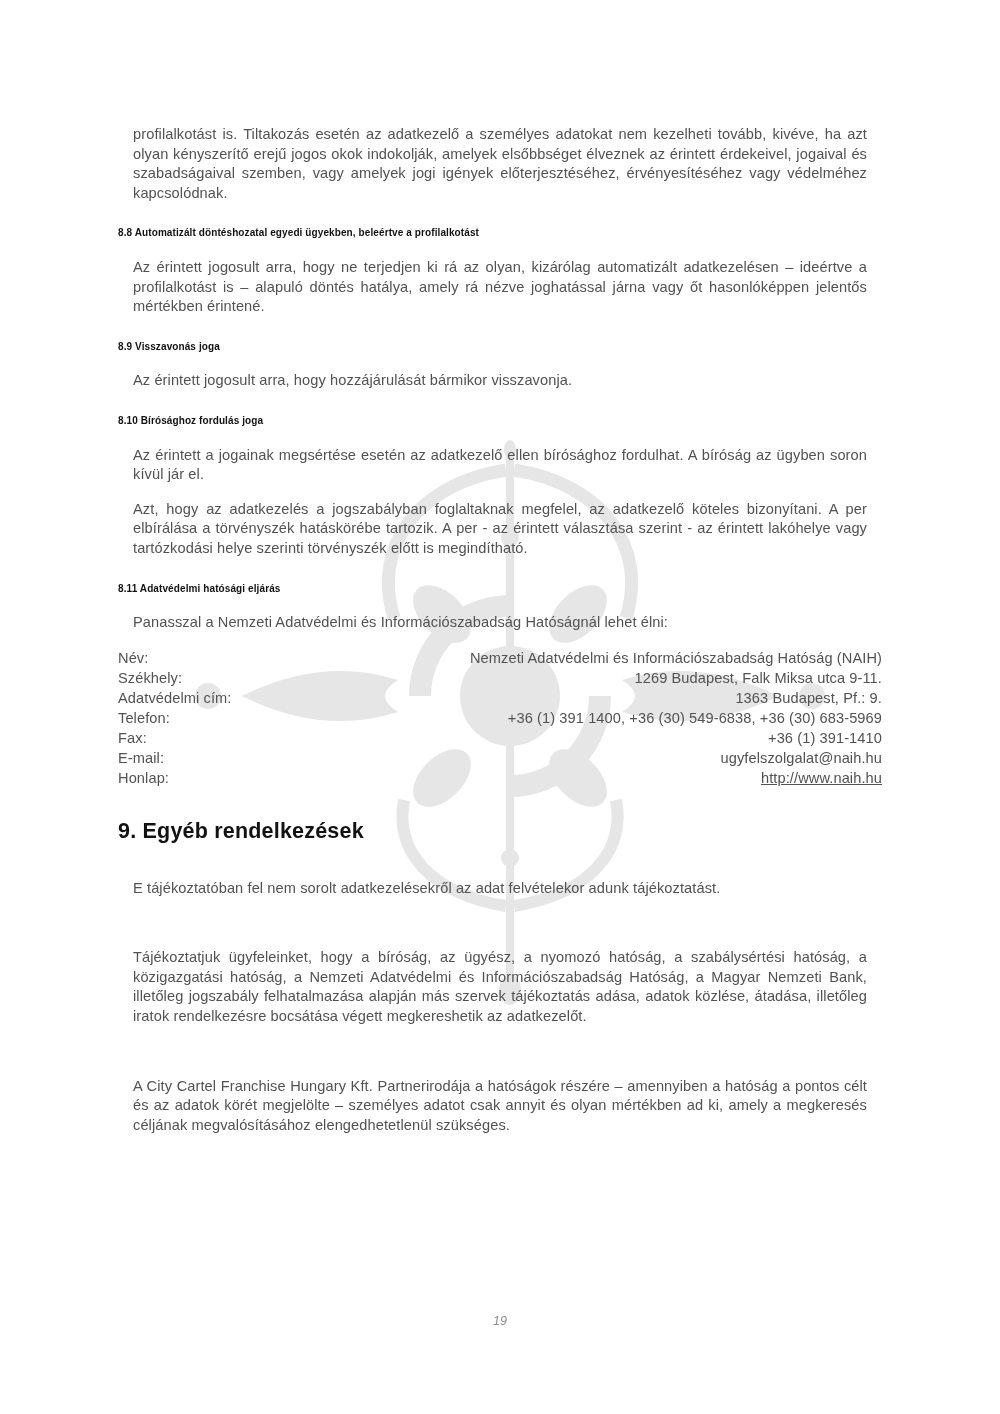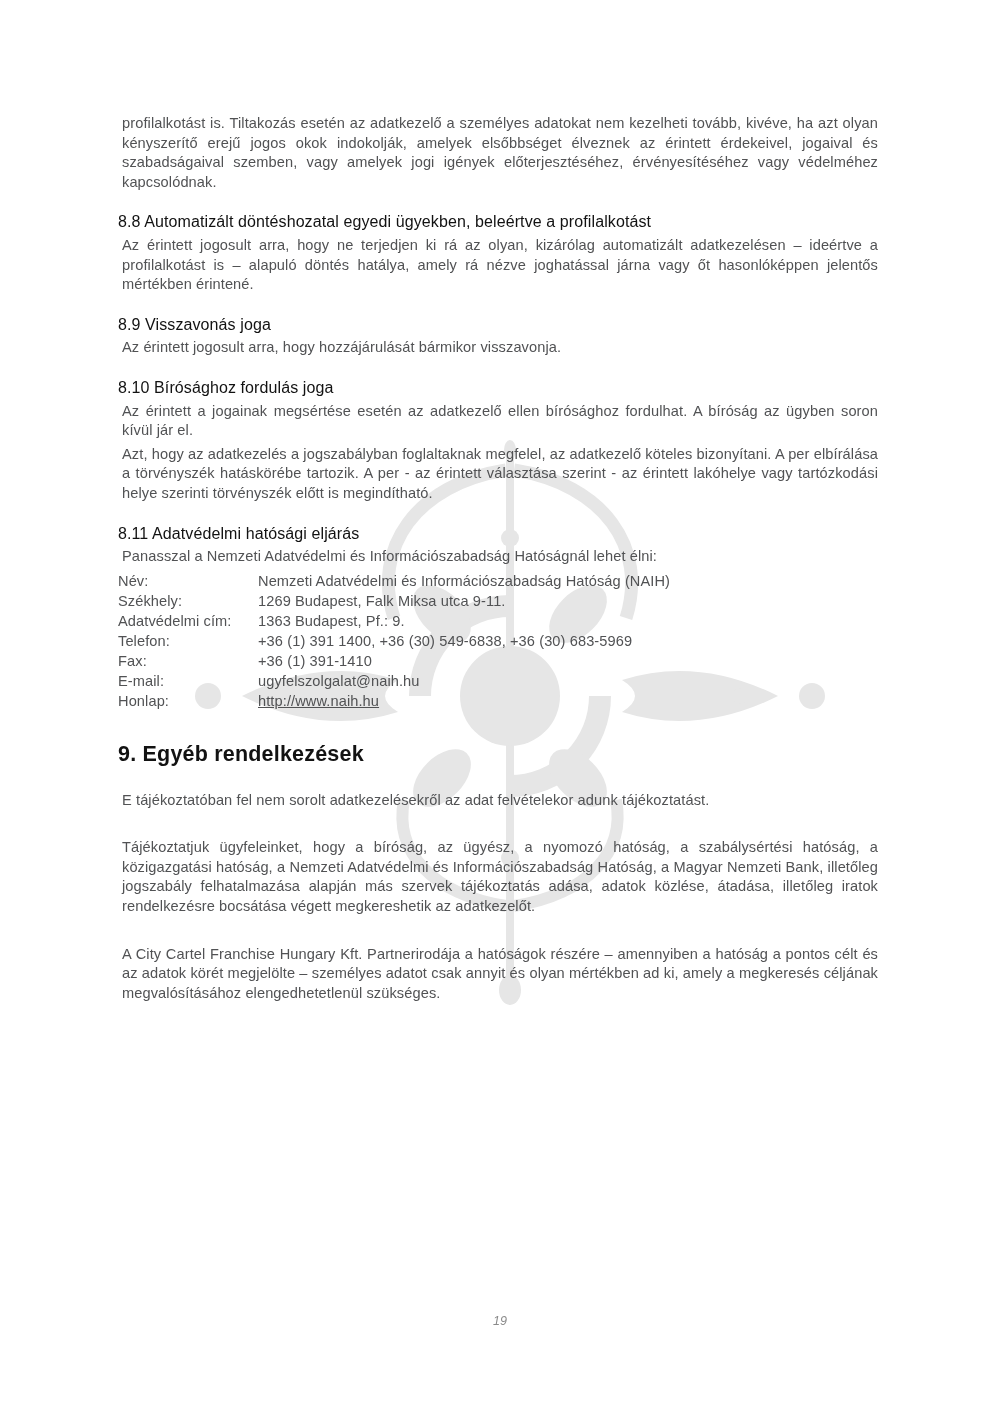--- a/index.html
+++ b/index.html
@@ -28,44 +28,44 @@
   .content{
     position:absolute;
     left:118px;right:118px;top:110px;
     z-index:1;
     color:var(--body-text);
     font-size:14.6px;
     line-height:19.6px;
     letter-spacing:.1px;
   }
   p.body{
-    margin:4px;
+    margin:15px;
     text-align:justify;
   }
   .gap{height:20px;}
   h3.sec{
     margin:20px 0 0 0;
-    font-size:16px;
+    font-size:10px;
     line-height:19.6px;
-    font-weight:normal;
+    font-weight:bold;
     color:var(--heading-text);
     letter-spacing:.1px;
   }
   h2.big{
     margin:30px 0 0 0;
     font-size:21.5px;
     line-height:26px;
     font-weight:900;
     color:var(--heading-text);
     letter-spacing:.2px;
   }
   .contact-table{margin-top:4px;}
   .contact-row{display:flex;line-height:20px;}
   .contact-label{width:140px;flex:0 0 140px;}
-  .contact-value{flex:1;}
+  .contact-value{flex:1;text-align:right;}
   a.doc-link, .doc-link{
     color:var(--body-text);
     text-decoration:underline;
     cursor:pointer;
   }
   .page-number{
     position:absolute;
     left:0;right:0;top:1314px;
     text-align:center;
     color:var(--muted);

